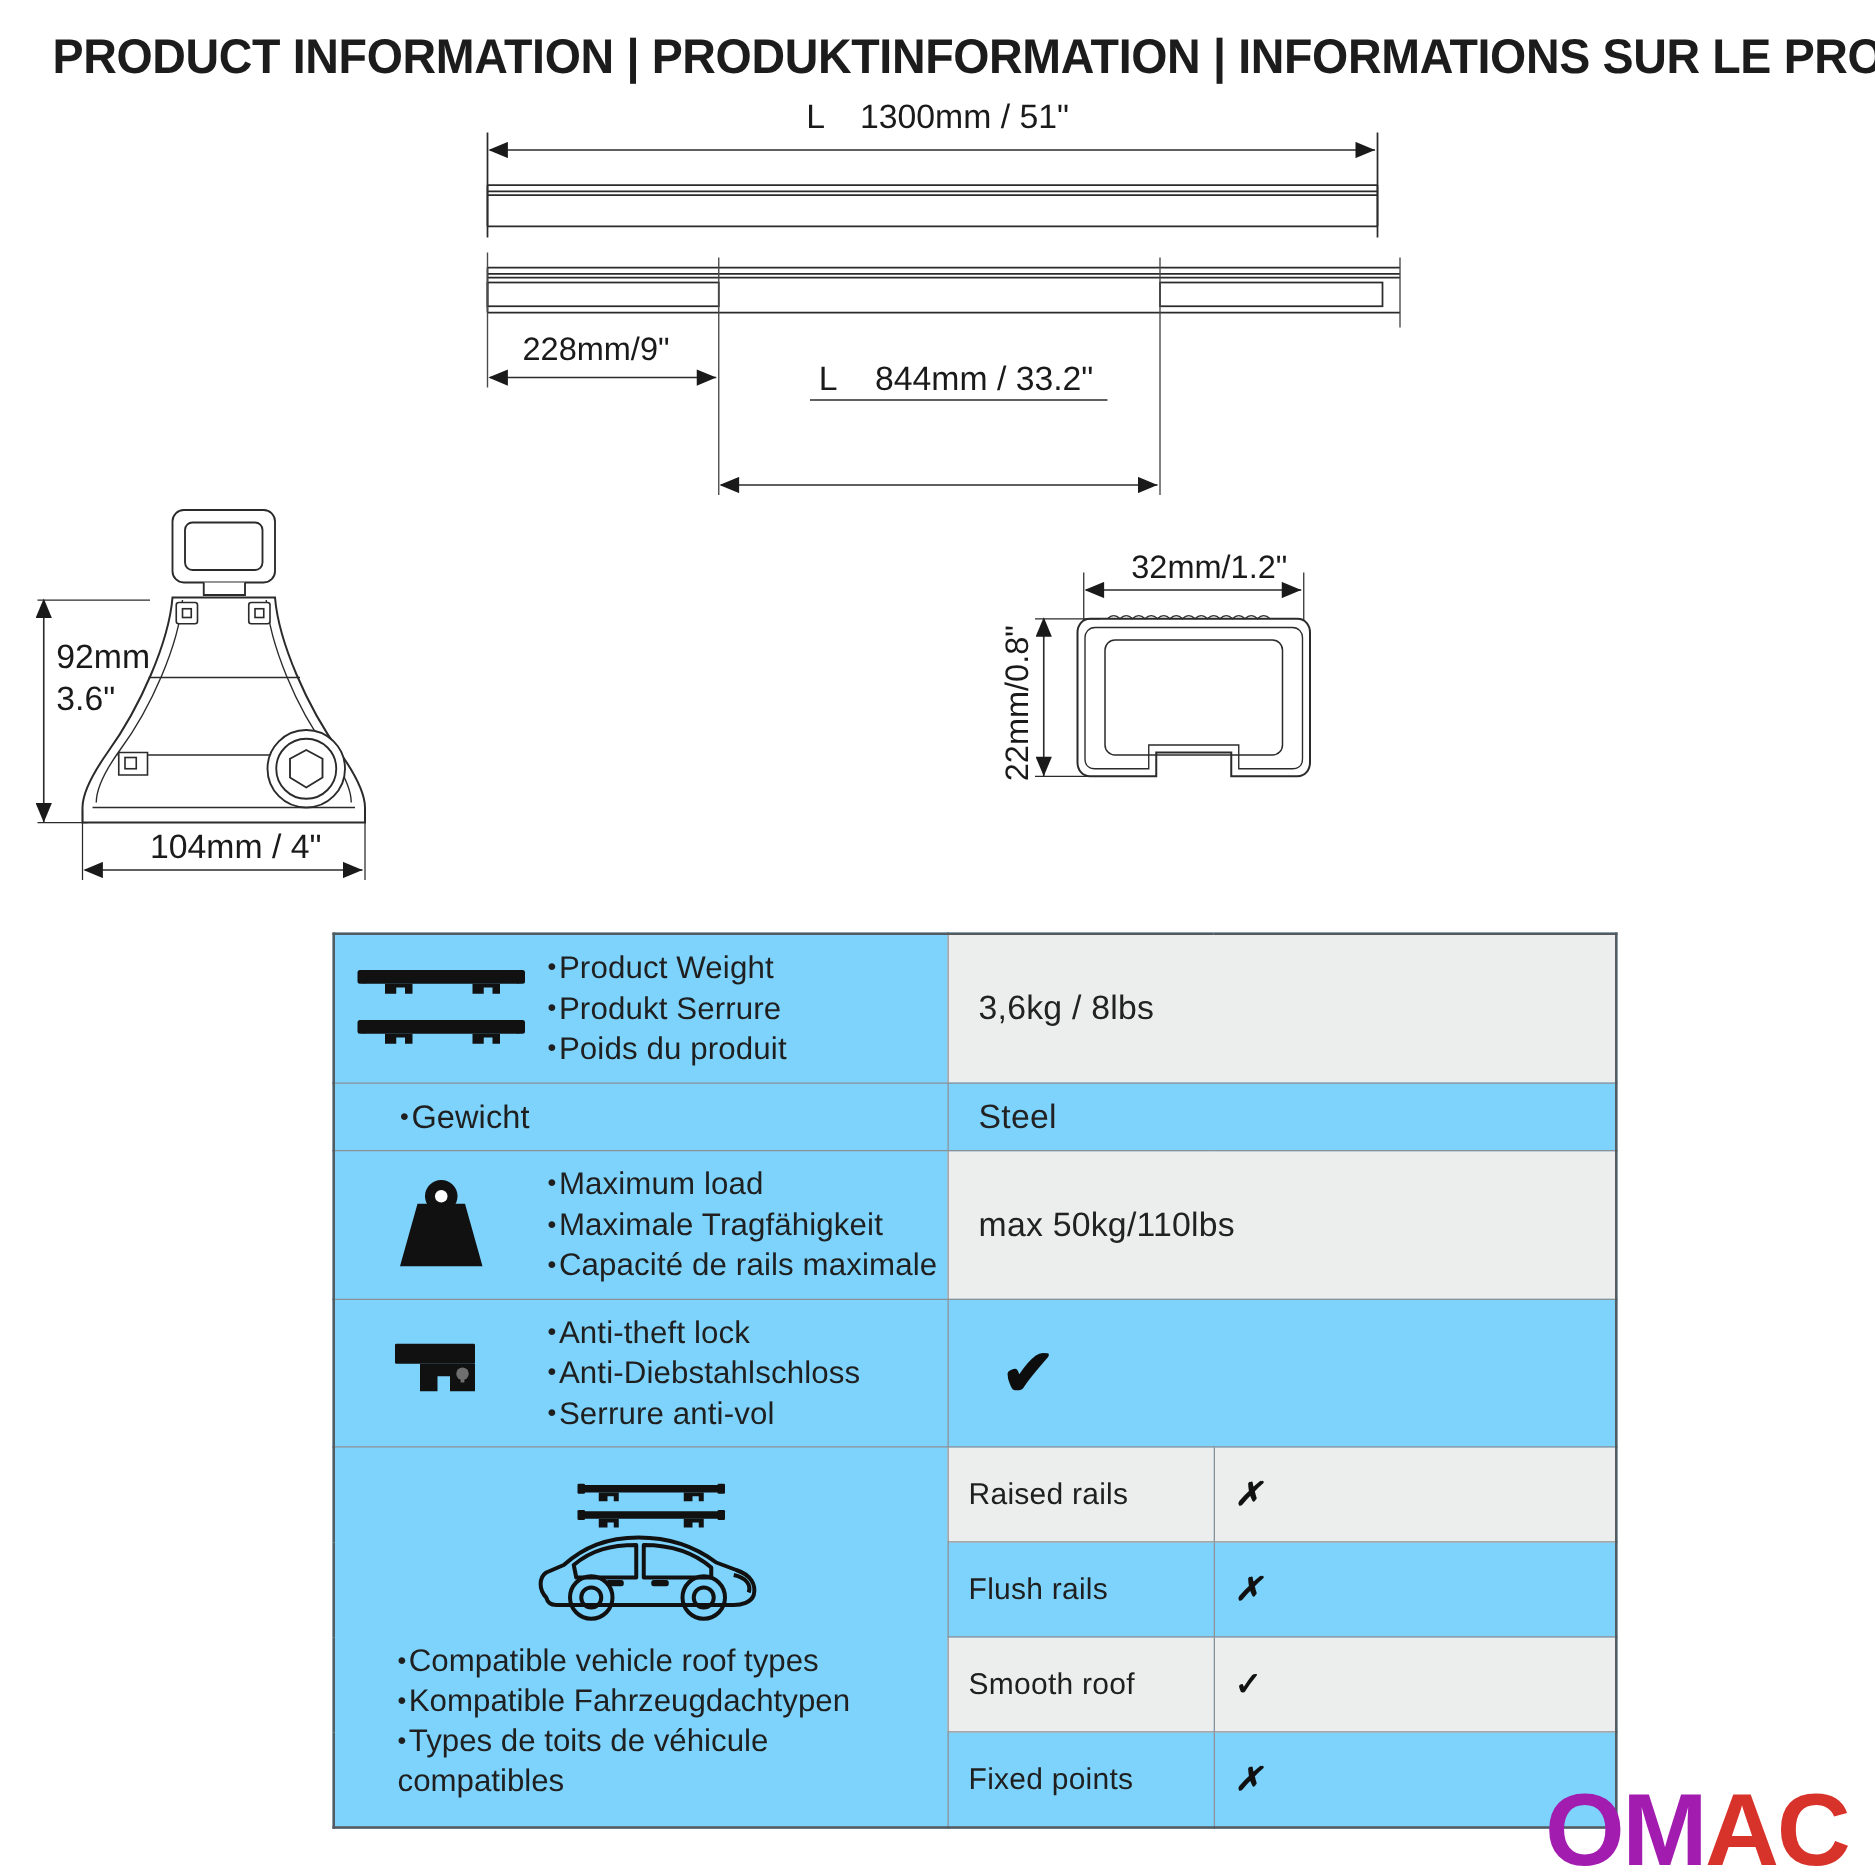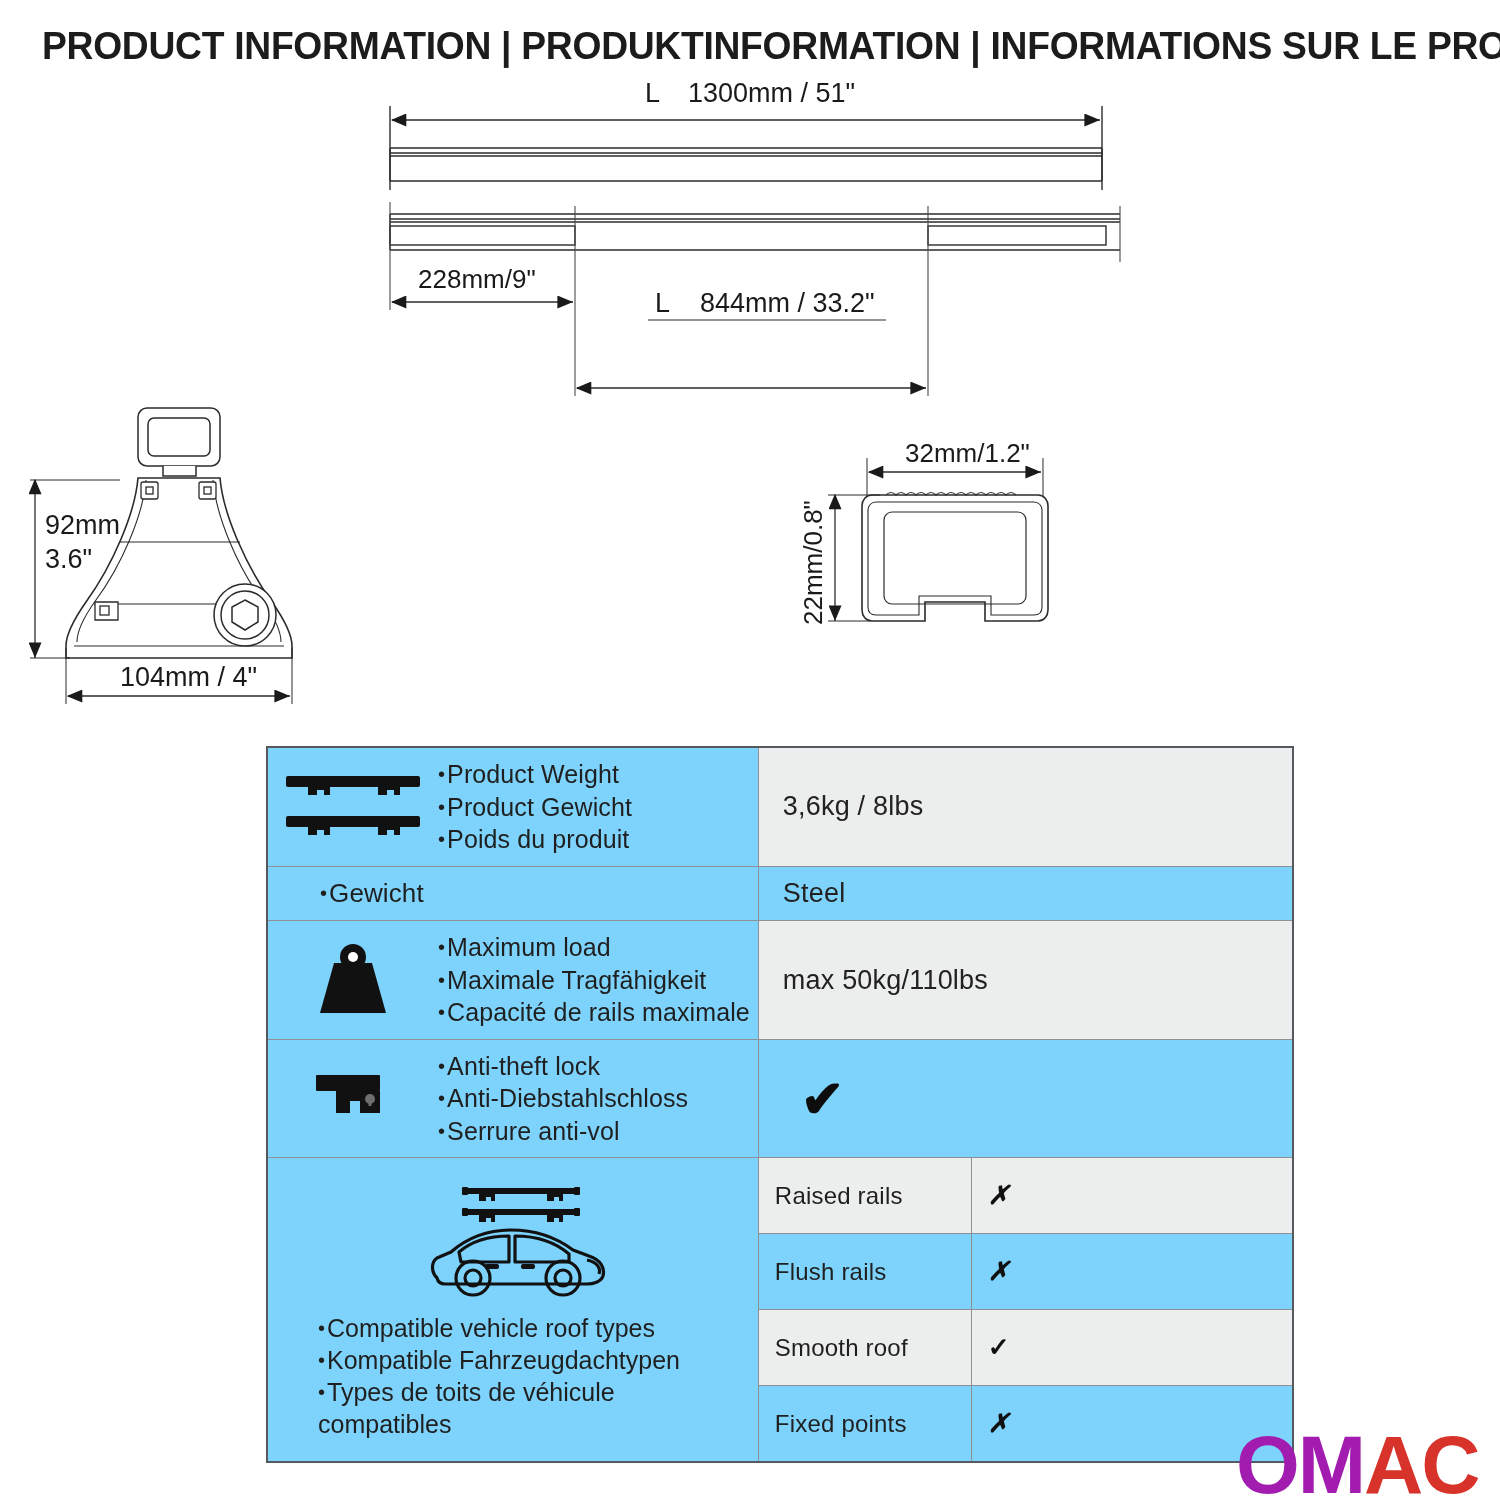--- a/index.html
+++ b/index.html
@@ -404,21 +404,21 @@
                   <rect x="12" y="52" width="126" height="11" rx="2"></rect>
                   <rect x="8" y="52" width="7" height="11" rx="2"></rect>
                   <rect x="135" y="52" width="7" height="11" rx="2"></rect>
                   <path d="M30,63 h22 v8 h-6 v-5 h-7 v5 h-9 z"></path>
                   <path d="M100,63 h22 v8 h-6 v-5 h-7 v5 h-9 z"></path>
                 </g>
               </svg>
             </div>
             <div class="label-list">
               <div class="bullet">Product Weight</div>
-              <div class="bullet">Product Gewicht</div>
+              <div class="bullet">Produkt Serrure</div>
               <div class="bullet">Poids du produit</div>
             </div>
           </div>
         </td>
         <td class="cell-value shaded" colspan="2">3,6kg / 8lbs</td>
       </tr>
 
       <tr>
         <td class="cell-icon-label">
           <div class="label-list material-label">

